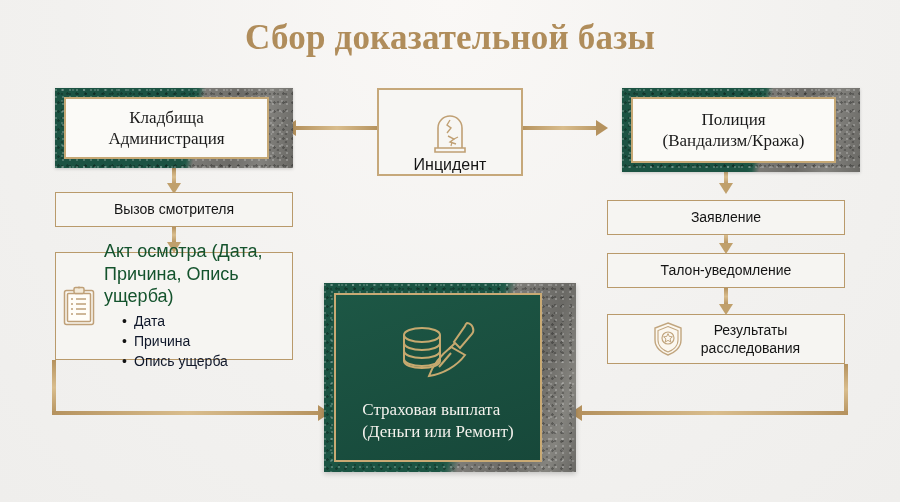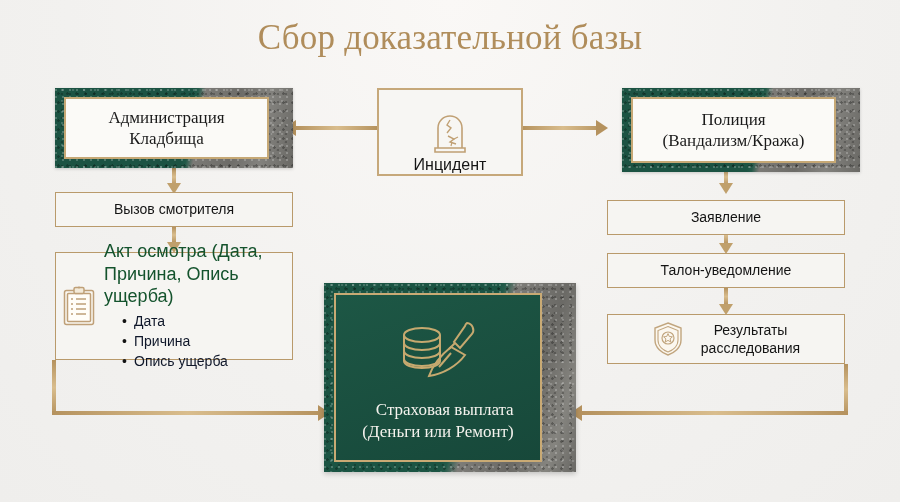--- a/index.html
+++ b/index.html
@@ -17,21 +17,21 @@
   }
 
   
   .title {
     position: absolute;
     left: 0; top: 18px;
     width: 900px;
     text-align: center;
     font-family: "Liberation Serif", "DejaVu Serif", serif;
     font-size: 35px;
-    font-weight: 400;
+    font-weight: 700;
     color: #b08d5b;
     letter-spacing: 0.2px;
     white-space: nowrap;
   }
 
   
   .plaque {
     position: absolute;
     background:
       
@@ -134,21 +134,21 @@
     border: 2px solid #c9aa74;
     background: linear-gradient(160deg,#1d5745 0%, #17483a 100%);
     display: flex; flex-direction: column;
     align-items: center; justify-content: center;
     gap: 6px;
   }
   #box-payout .ptext {
     font-family: "Liberation Serif", "DejaVu Serif", serif;
     font-size: 17px;
     color: #f5f3ee;
-    text-align: right;
+    text-align: left;
     line-height: 1.28;
   }
 
   
   .conn { position: absolute; background: linear-gradient(90deg,#b5925e,#d9bd8d,#b5925e); }
   .conn.v { background: linear-gradient(180deg,#b5925e,#d9bd8d,#b5925e); }
   .head { position: absolute; width: 0; height: 0; }
   .head.left  { border-top: 8px solid transparent; border-bottom: 8px solid transparent; border-right: 12px solid #b5925e; }
   .head.right { border-top: 8px solid transparent; border-bottom: 8px solid transparent; border-left: 12px solid #b5925e; }
   .head.down  { border-left: 7px solid transparent; border-right: 7px solid transparent; border-top: 11px solid #c0a06c; }
@@ -187,22 +187,22 @@
   <div class="conn" style="left:52px; top:411px; width:272px; height:4px;"></div>
   <div class="head right" style="left:318px; top:405px;"></div>
 
   <div class="conn v" style="left:844px; top:364px; width:4px; height:51px;"></div>
   <div class="conn" style="left:582px; top:411px; width:266px; height:4px;"></div>
   <div class="head left" style="left:570px; top:405px;"></div>
 
   <div class="plaque" id="box-admin">
     <div class="inner">
       <div>
+        <div>Кладбища</div>
         <div>Администрация</div>
-        <div>Кладбища</div>
       </div>
     </div>
   </div>
 
   <div id="box-incident">
     <span>
       <svg width="46" height="44" viewBox="0 0 46 44" fill="none" stroke="#c0a074" stroke-width="1.6">
         <path d="M11 38 V18 a12 12 0 0 1 24 0 V38"></path>
         <path d="M8 38 h30 v4 H8 z"></path>
         <path d="M23 10 l-3 5 l4 3 l-4 5" stroke-width="1.4"></path>

